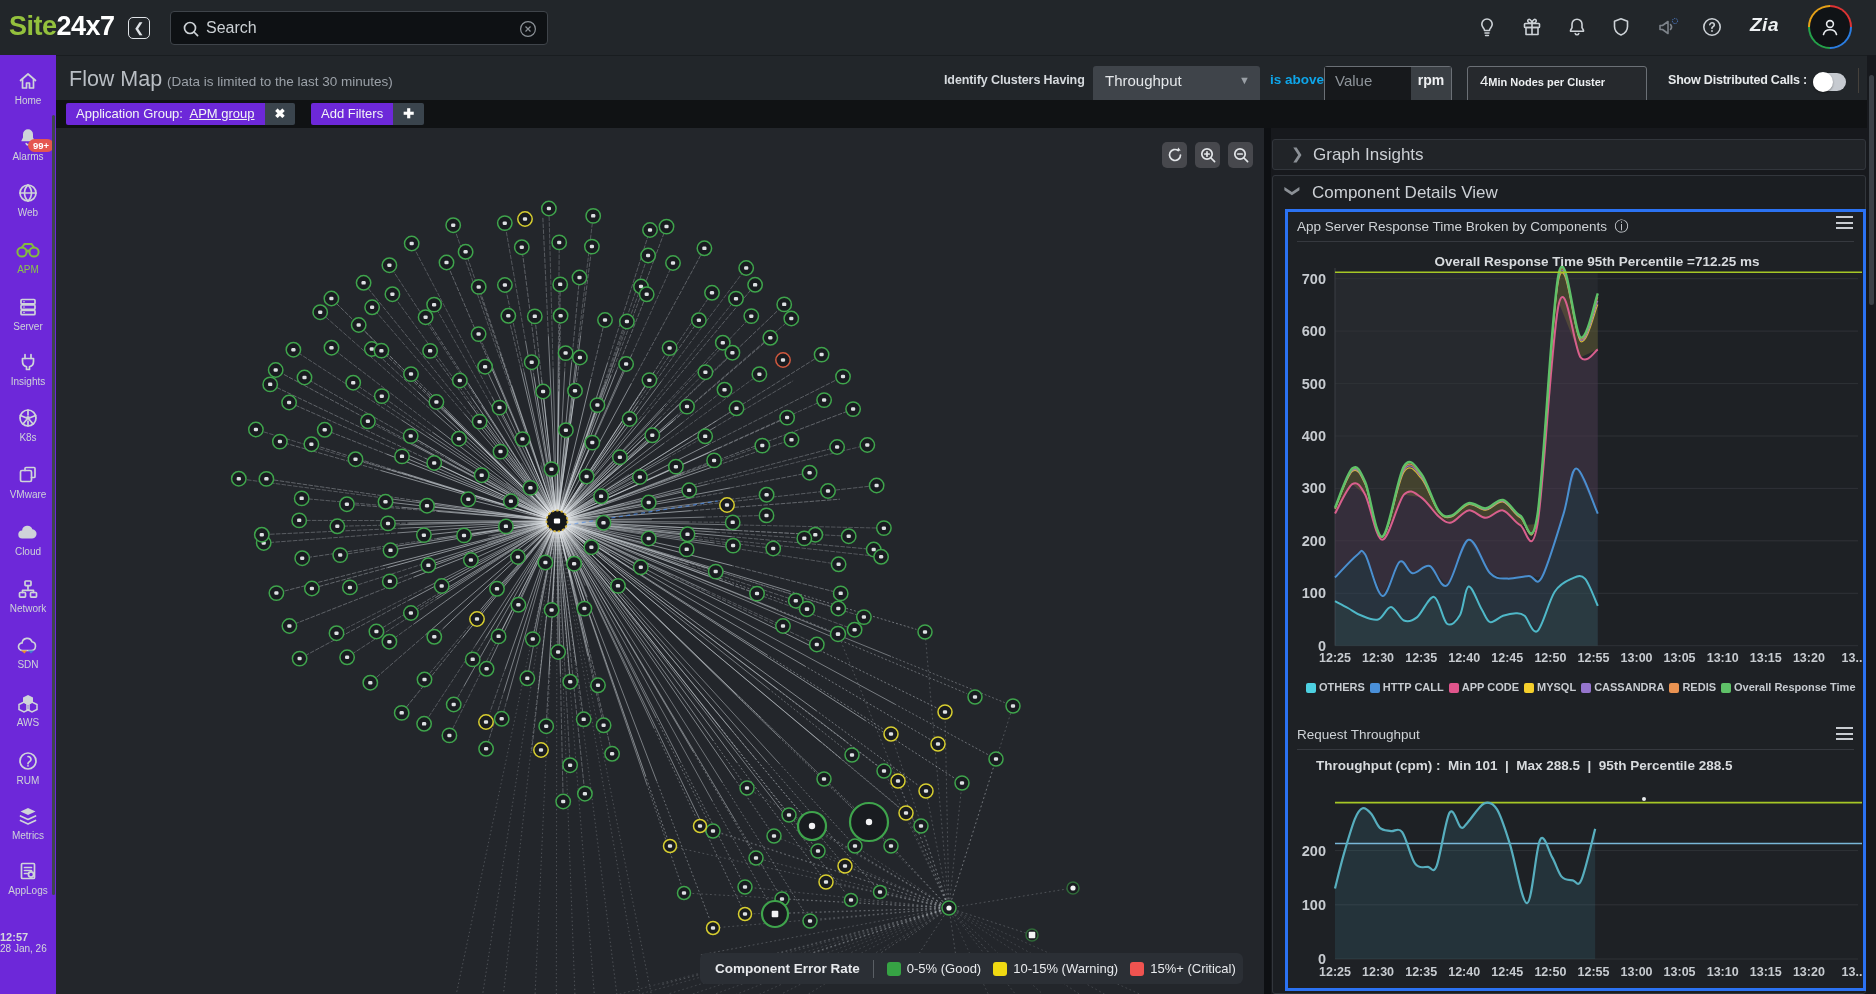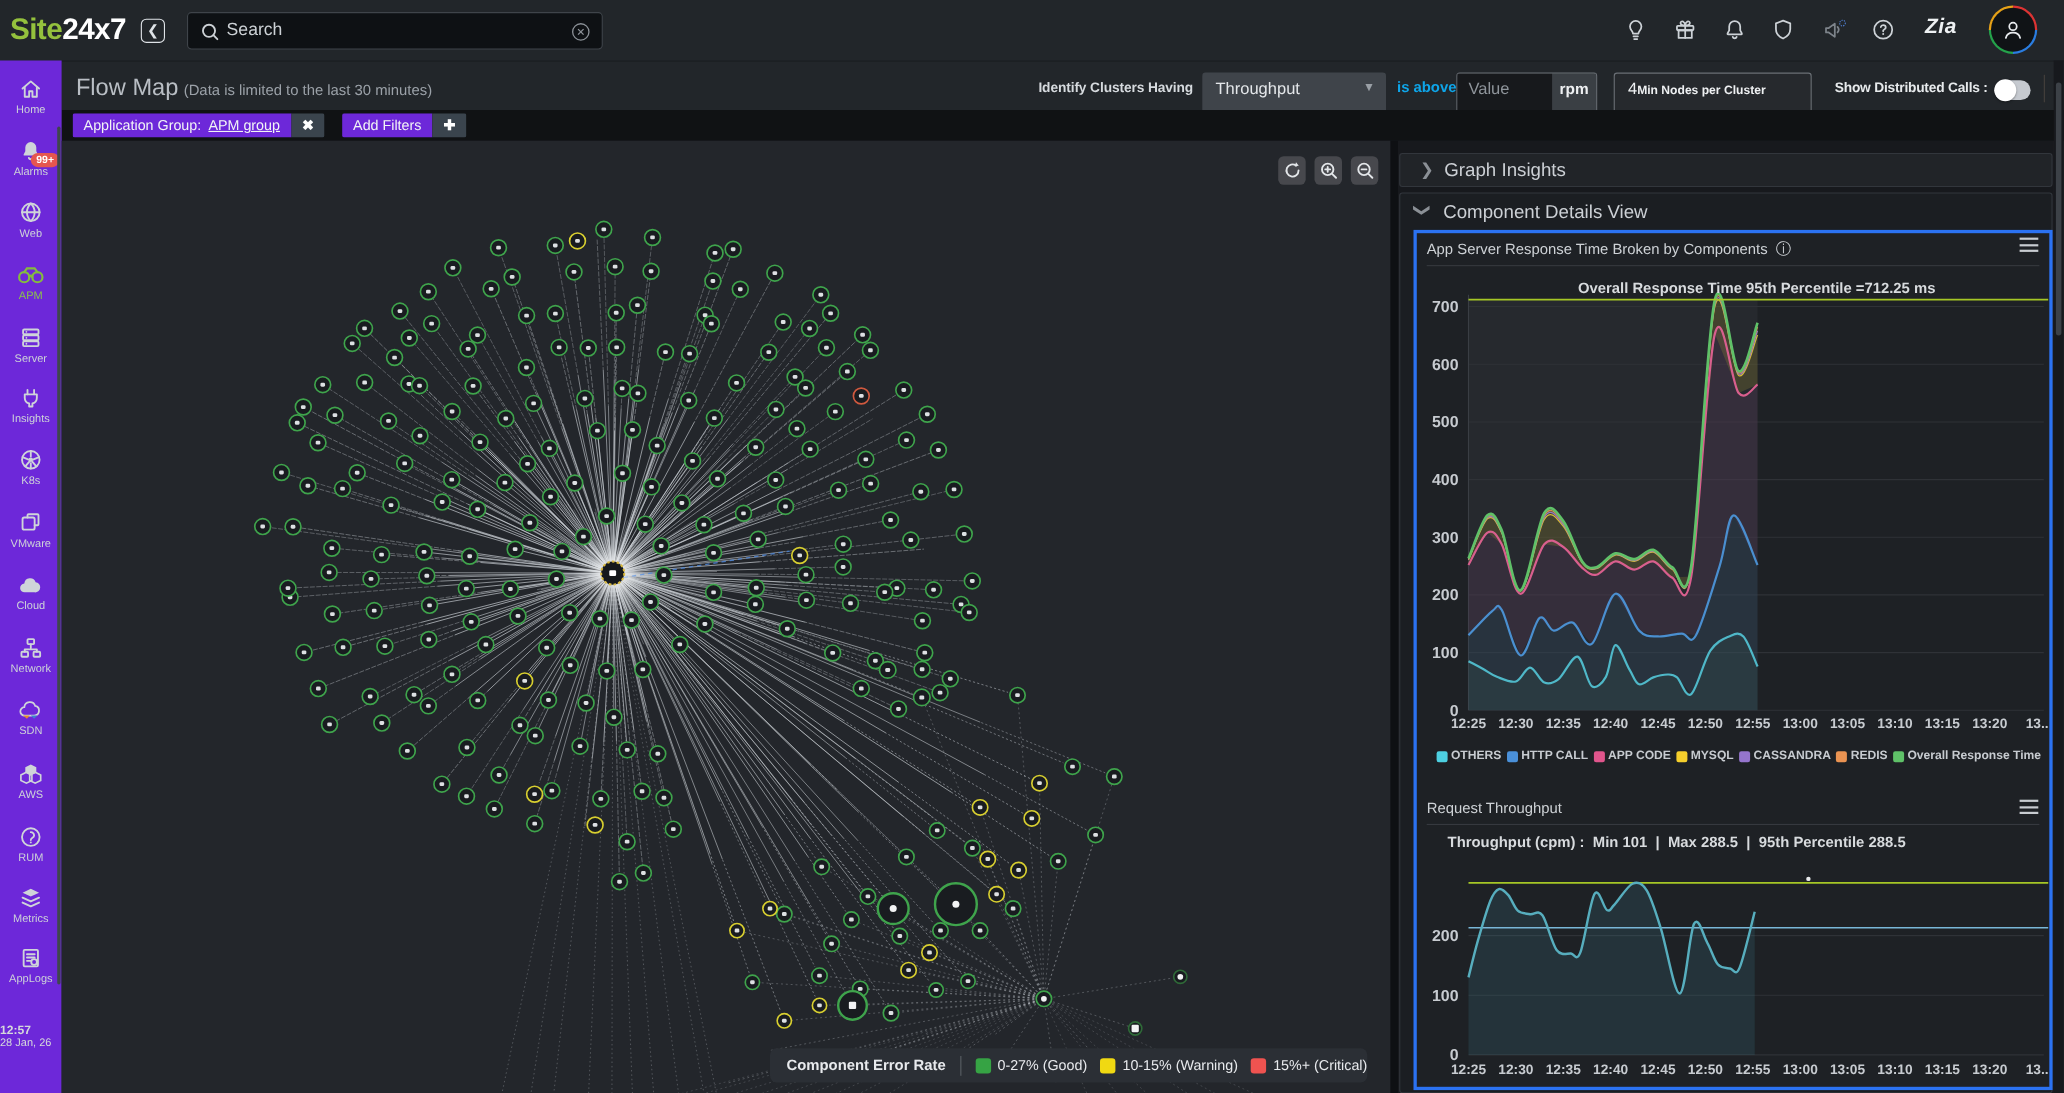--- a/index.html
+++ b/index.html
@@ -1353,21 +1353,21 @@
 <div class="mapbtn" style="left:1228px">
     <svg width="24" height="24" viewBox="0 0 24 24">
       <circle cx="11" cy="11" r="5.2" fill="none" stroke="#e3e6e9" stroke-width="1.7" stroke-linecap="round"></circle>
       <path fill="none" stroke="#e3e6e9" stroke-width="1.7" stroke-linecap="round" d="M15 15l3.6 3.6M8.8 11h4.4"></path>
     </svg>
   </div>
 <div style="position:absolute;left:700px;top:953px;width:543px;height:31px;background:#2b2f35;border-radius:6px;display:flex;align-items:center;font-size:13px;color:#e8eaed;white-space:nowrap">
     <span style="font-weight:700;font-size:13.5px;margin-left:15px">Component Error Rate</span>
     <span style="width:1px;height:18px;background:#5a5f65;margin:0 13px"></span>
     <span style="display:inline-block;width:14px;height:14px;border-radius:3px;background:#36a344"></span>
-    <span style="margin:0 12px 0 6px">0-27% (Good)</span>
+    <span style="margin:0 12px 0 6px">0-5% (Good)</span>
     <span style="display:inline-block;width:14px;height:14px;border-radius:3px;background:#f0d912"></span>
     <span style="margin:0 12px 0 6px">10-15% (Warning)</span>
     <span style="display:inline-block;width:14px;height:14px;border-radius:3px;background:#ef5350"></span>
     <span style="margin:0 0 0 6px">15%+ (Critical)</span>
   </div>
 <div id="divider"></div>
 <div id="rpanel"></div>
 <div id="rscroll">
     <div style="position:absolute;left:2px;top:20px;width:5px;height:230px;background:#3c4147;border-radius:3px"></div>
   </div>

